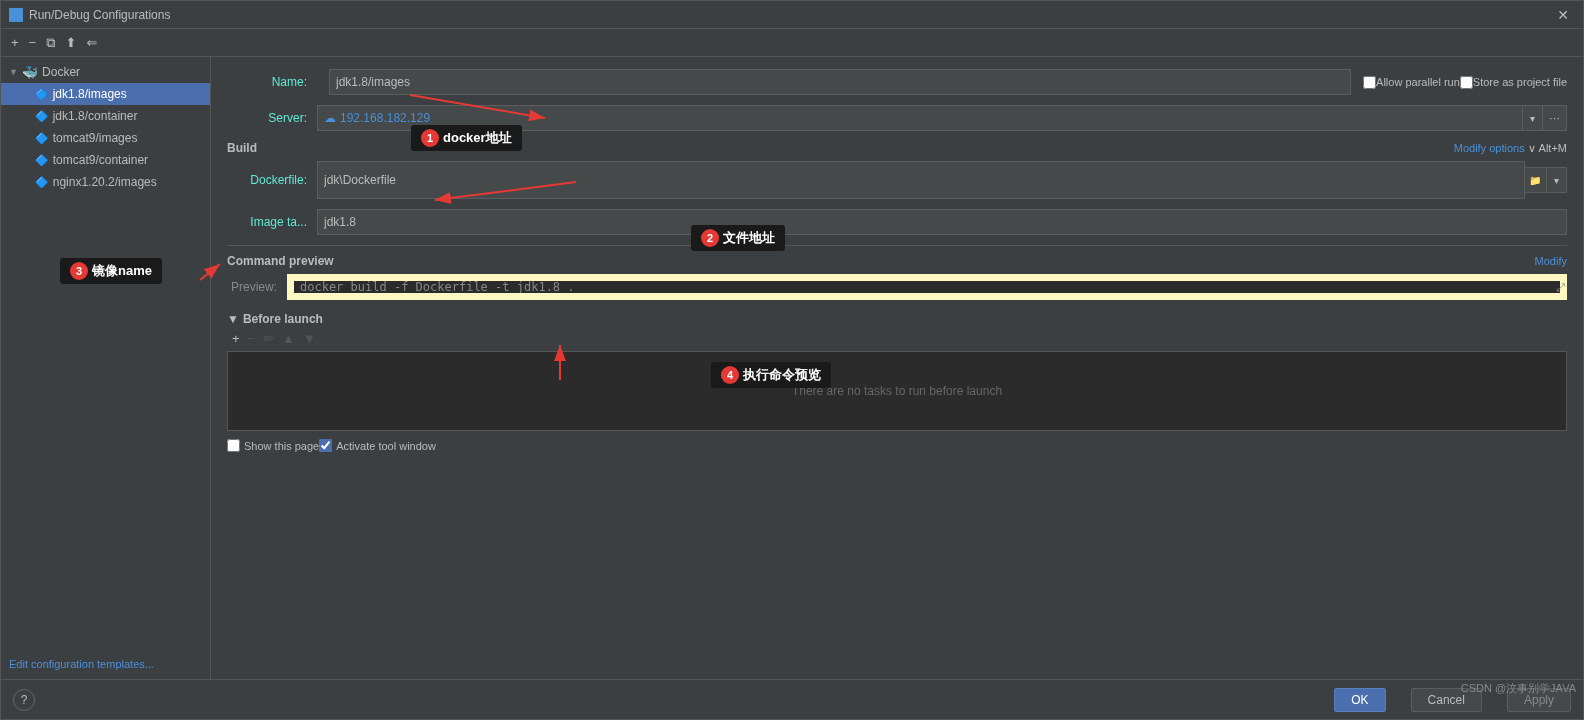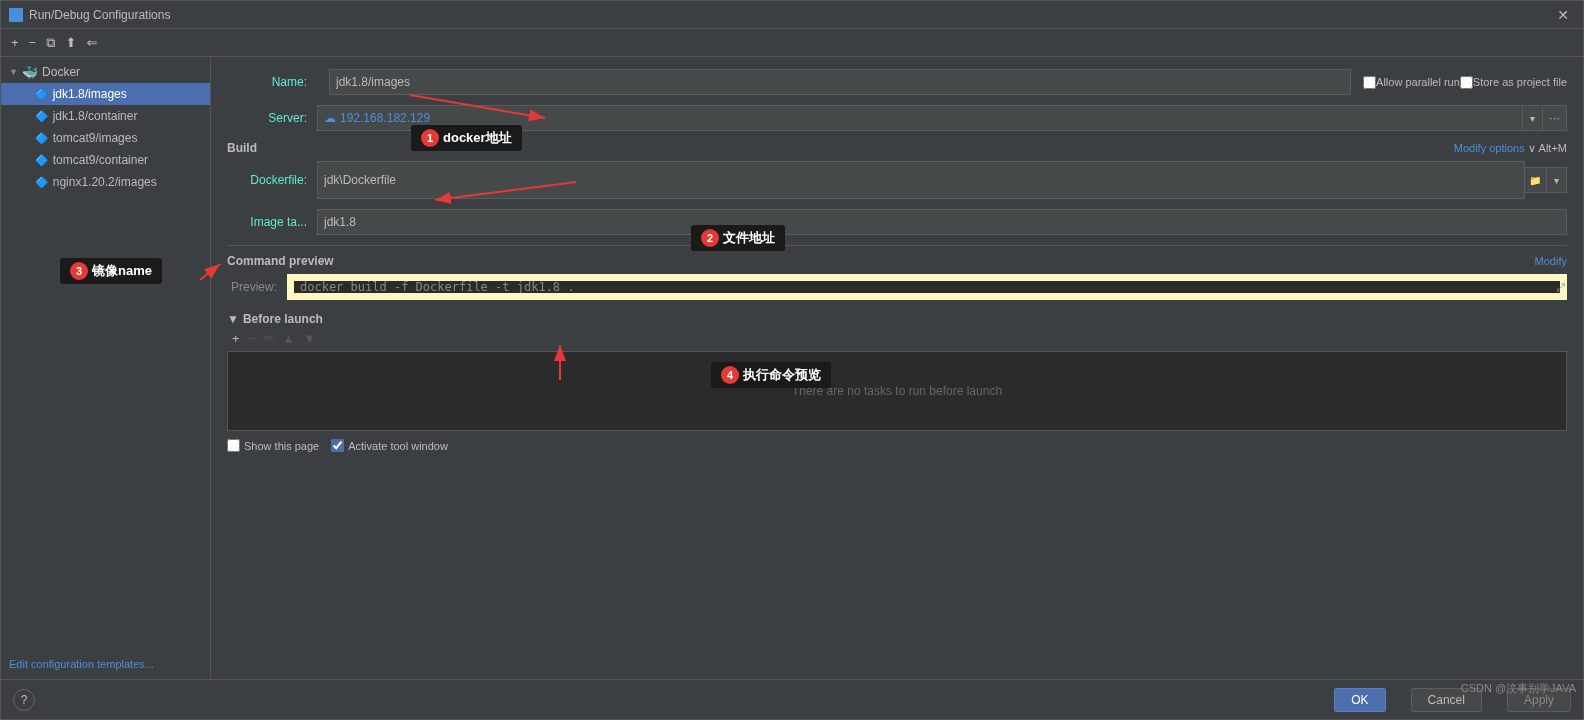--- a/index.html
+++ b/index.html
@@ -368,21 +368,21 @@
     }
 
     .no-tasks-text {
       color: #666;
       font-size: 12px;
     }
 
     .checkboxes-row {
       display: flex;
       align-items: flex-start;
-      gap: 12px;
+      gap: 0;
       margin-top: 8px;
     }
 
     .checkbox-item {
       display: flex;
       align-items: center;
       gap: 4px;
     }
 
     .bottom-bar {

